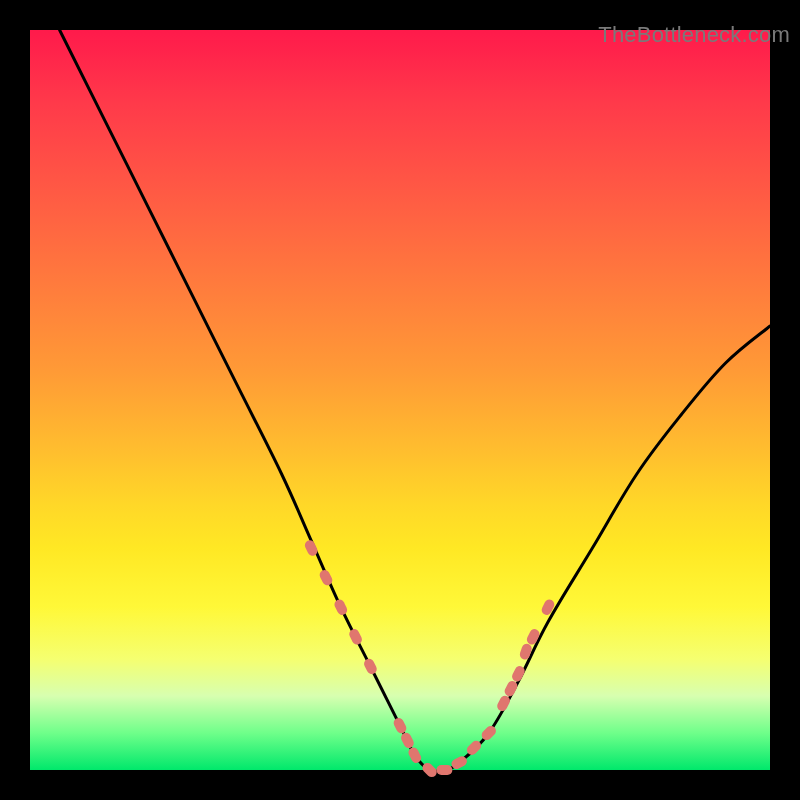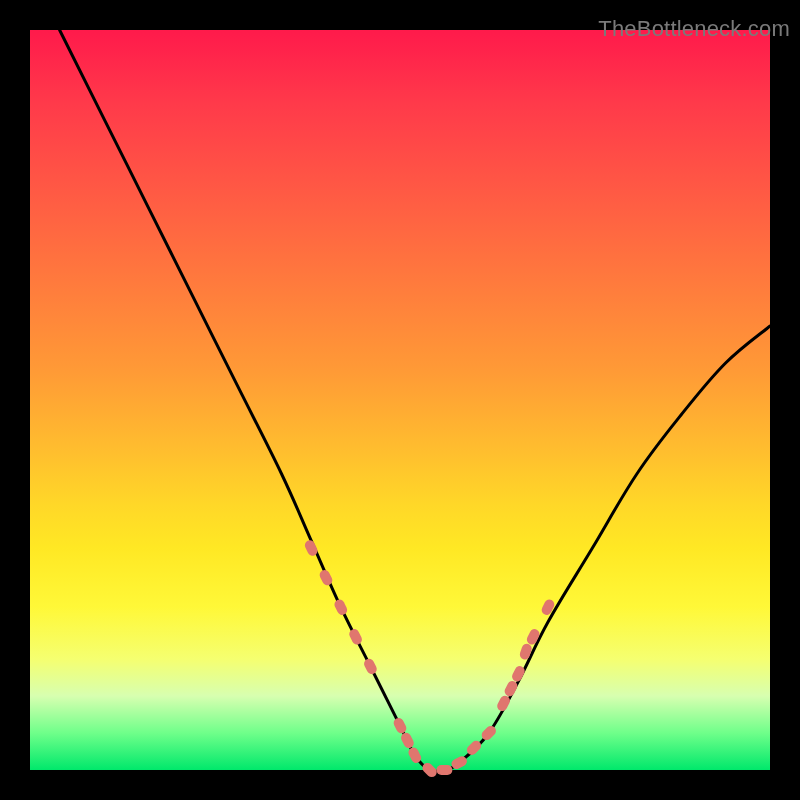--- a/index.html
+++ b/index.html
@@ -46,21 +46,21 @@
   svg.curve {
     position: absolute;
     left: 0;
     top: 0;
     width: 740px;
     height: 740px;
     overflow: visible;
   }
   .watermark {
     position: absolute;
-    top: 16px;
+    top: 22px;
     right: 10px;
     color: #7a7a7a;
     font-size: 22px;
     font-weight: 500;
     letter-spacing: 0.2px;
     user-select: none;
   }
 </style>
 </head>
 <body>

